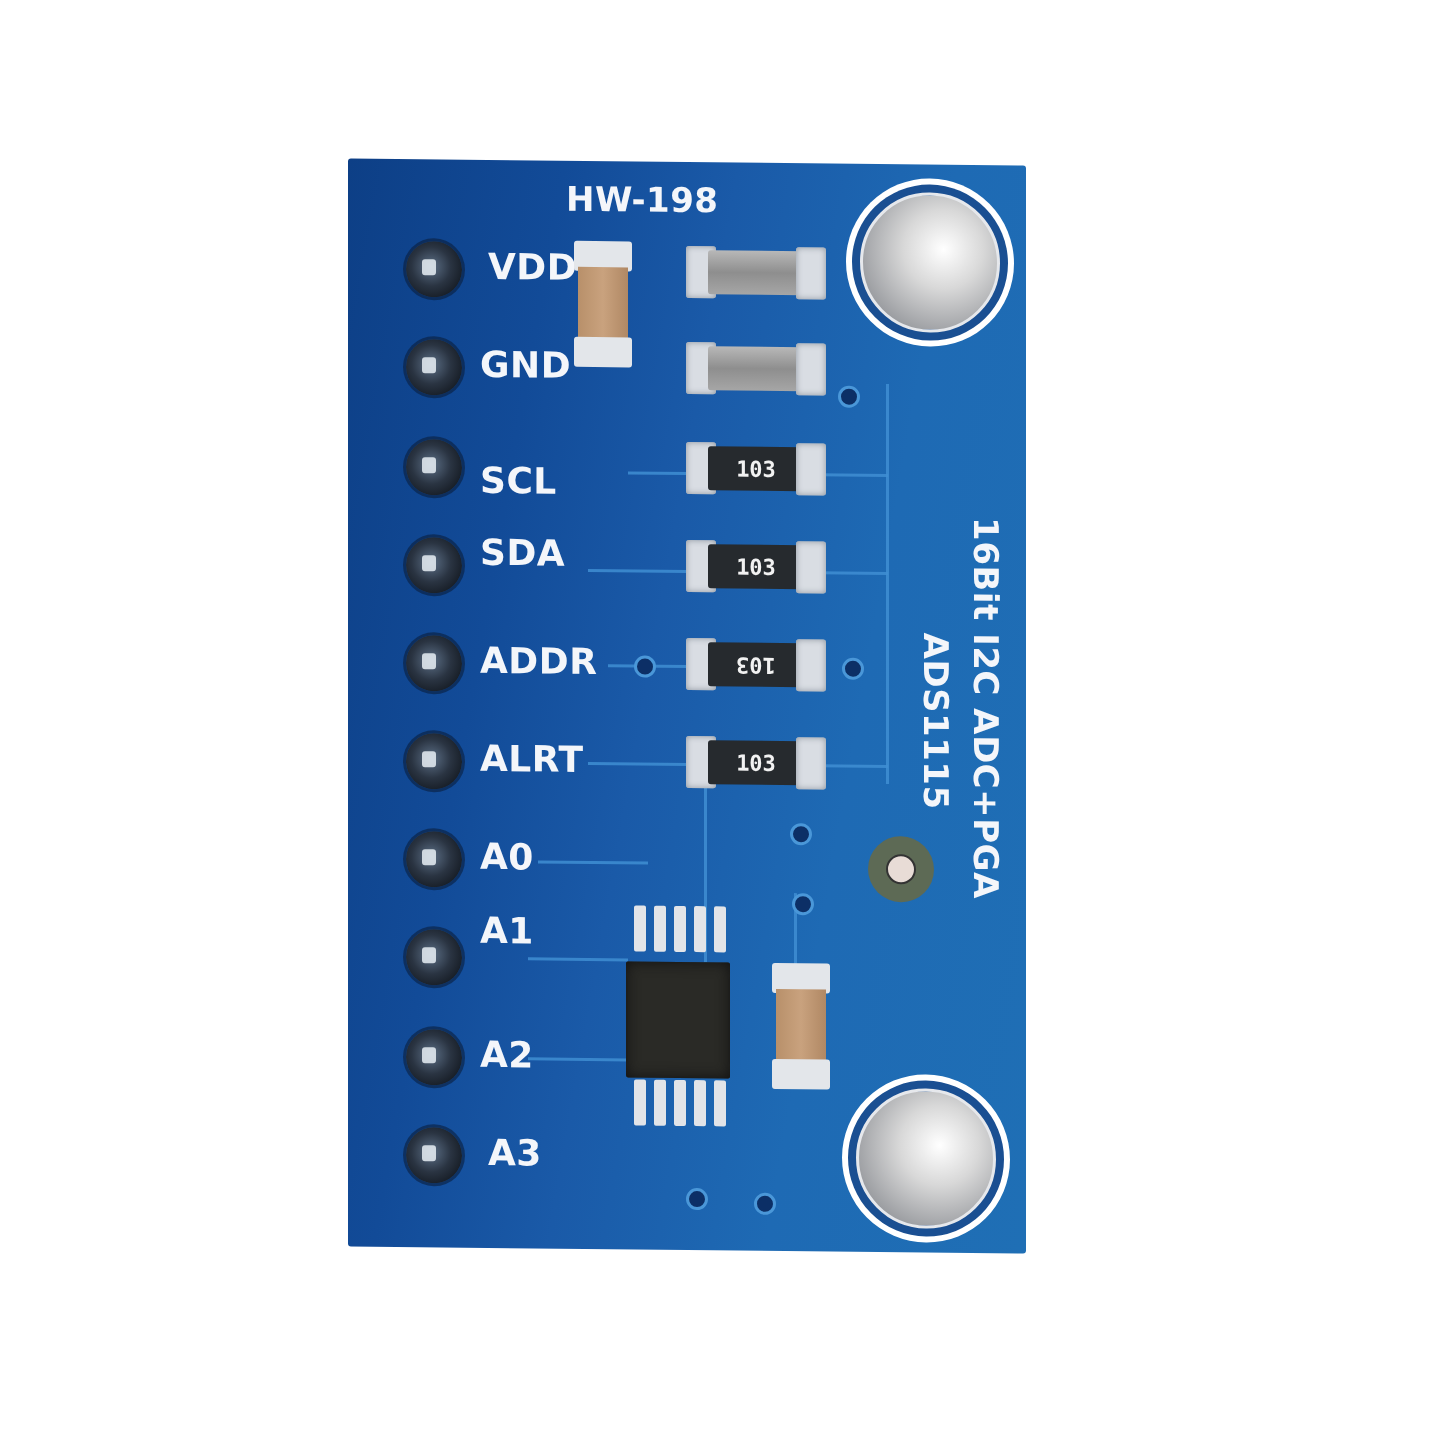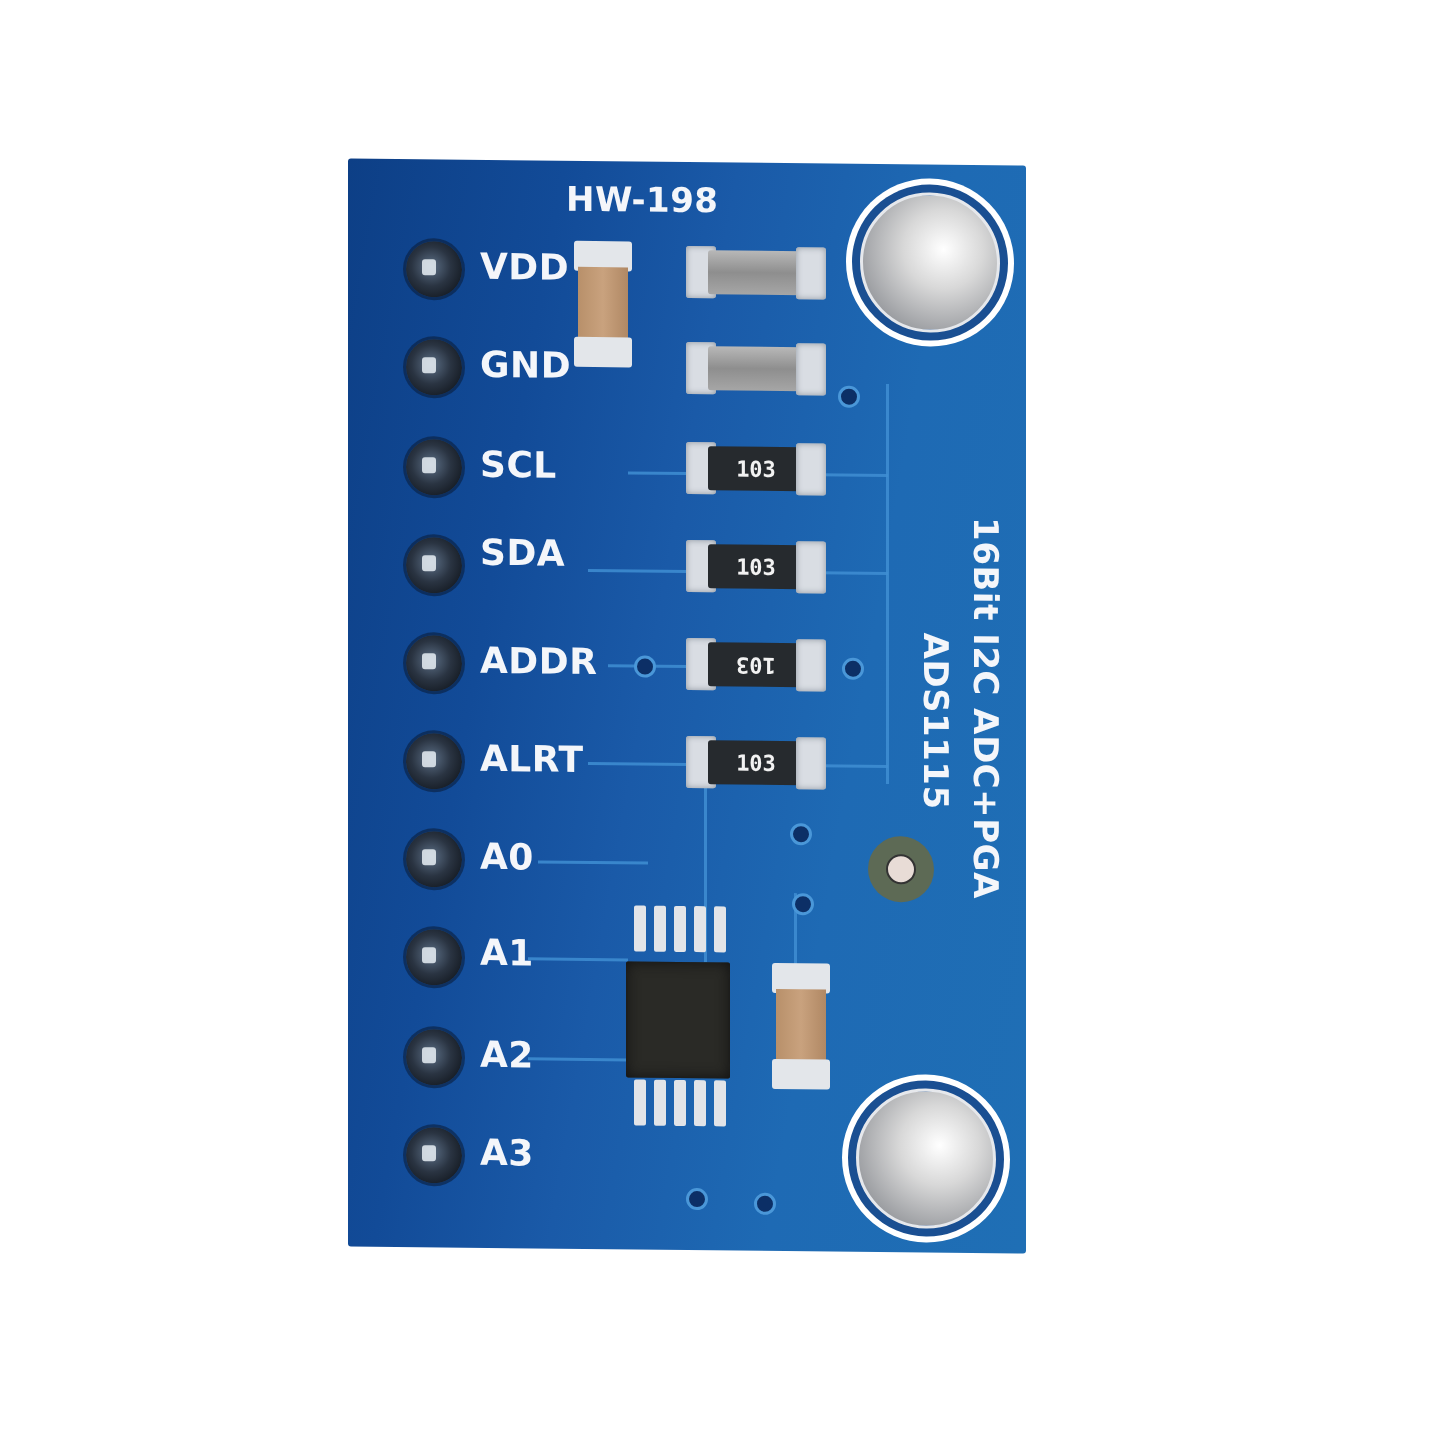--- a/index.html
+++ b/index.html
@@ -40,48 +40,48 @@
 </style>
 </head>
 <body>
 
 <div class="board">
 
   <div class="silk title">HW-198</div>
 
   <div>
     <div class="pad" style="left:58px;top:82px"></div>
-    <div class="silk pin-label" style="left:132px;top:86px">VDD</div>
+    <div class="silk pin-label" style="left:140px;top:86px">VDD</div>
 
     <div class="pad" style="left:58px;top:180px"></div>
     <div class="silk pin-label" style="left:132px;top:184px">GND</div>
 
     <div class="pad" style="left:58px;top:280px"></div>
-    <div class="silk pin-label" style="left:132px;top:284px">SCL</div>
+    <div class="silk pin-label" style="left:132px;top:300px">SCL</div>
 
     <div class="pad" style="left:58px;top:378px"></div>
     <div class="silk pin-label" style="left:132px;top:372px">SDA</div>
 
     <div class="pad" style="left:58px;top:476px"></div>
     <div class="silk pin-label" style="left:132px;top:480px">ADDR</div>
 
     <div class="pad" style="left:58px;top:574px"></div>
     <div class="silk pin-label" style="left:132px;top:578px">ALRT</div>
 
     <div class="pad" style="left:58px;top:672px"></div>
     <div class="silk pin-label" style="left:132px;top:676px">A0</div>
 
     <div class="pad" style="left:58px;top:770px"></div>
-    <div class="silk pin-label" style="left:132px;top:772px">A1</div>
+    <div class="silk pin-label" style="left:132px;top:750px">A1</div>
 
     <div class="pad" style="left:58px;top:870px"></div>
     <div class="silk pin-label" style="left:132px;top:874px">A2</div>
 
     <div class="pad" style="left:58px;top:968px"></div>
-    <div class="silk pin-label" style="left:132px;top:972px">A3</div>
+    <div class="silk pin-label" style="left:140px;top:972px">A3</div>
   </div>
 
   <div class="trace" style="left:280px;top:310px;width:60px"></div>
   <div class="trace" style="left:240px;top:408px;width:100px"></div>
   <div class="trace" style="left:260px;top:503px;width:80px"></div>
   <div class="trace" style="left:240px;top:601px;width:100px"></div>
   <div class="trace" style="left:470px;top:310px;width:70px"></div>
   <div class="trace" style="left:470px;top:408px;width:70px"></div>
   <div class="trace" style="left:470px;top:601px;width:70px"></div>
   <div class="vtrace" style="left:538px;top:220px;height:400px"></div>

